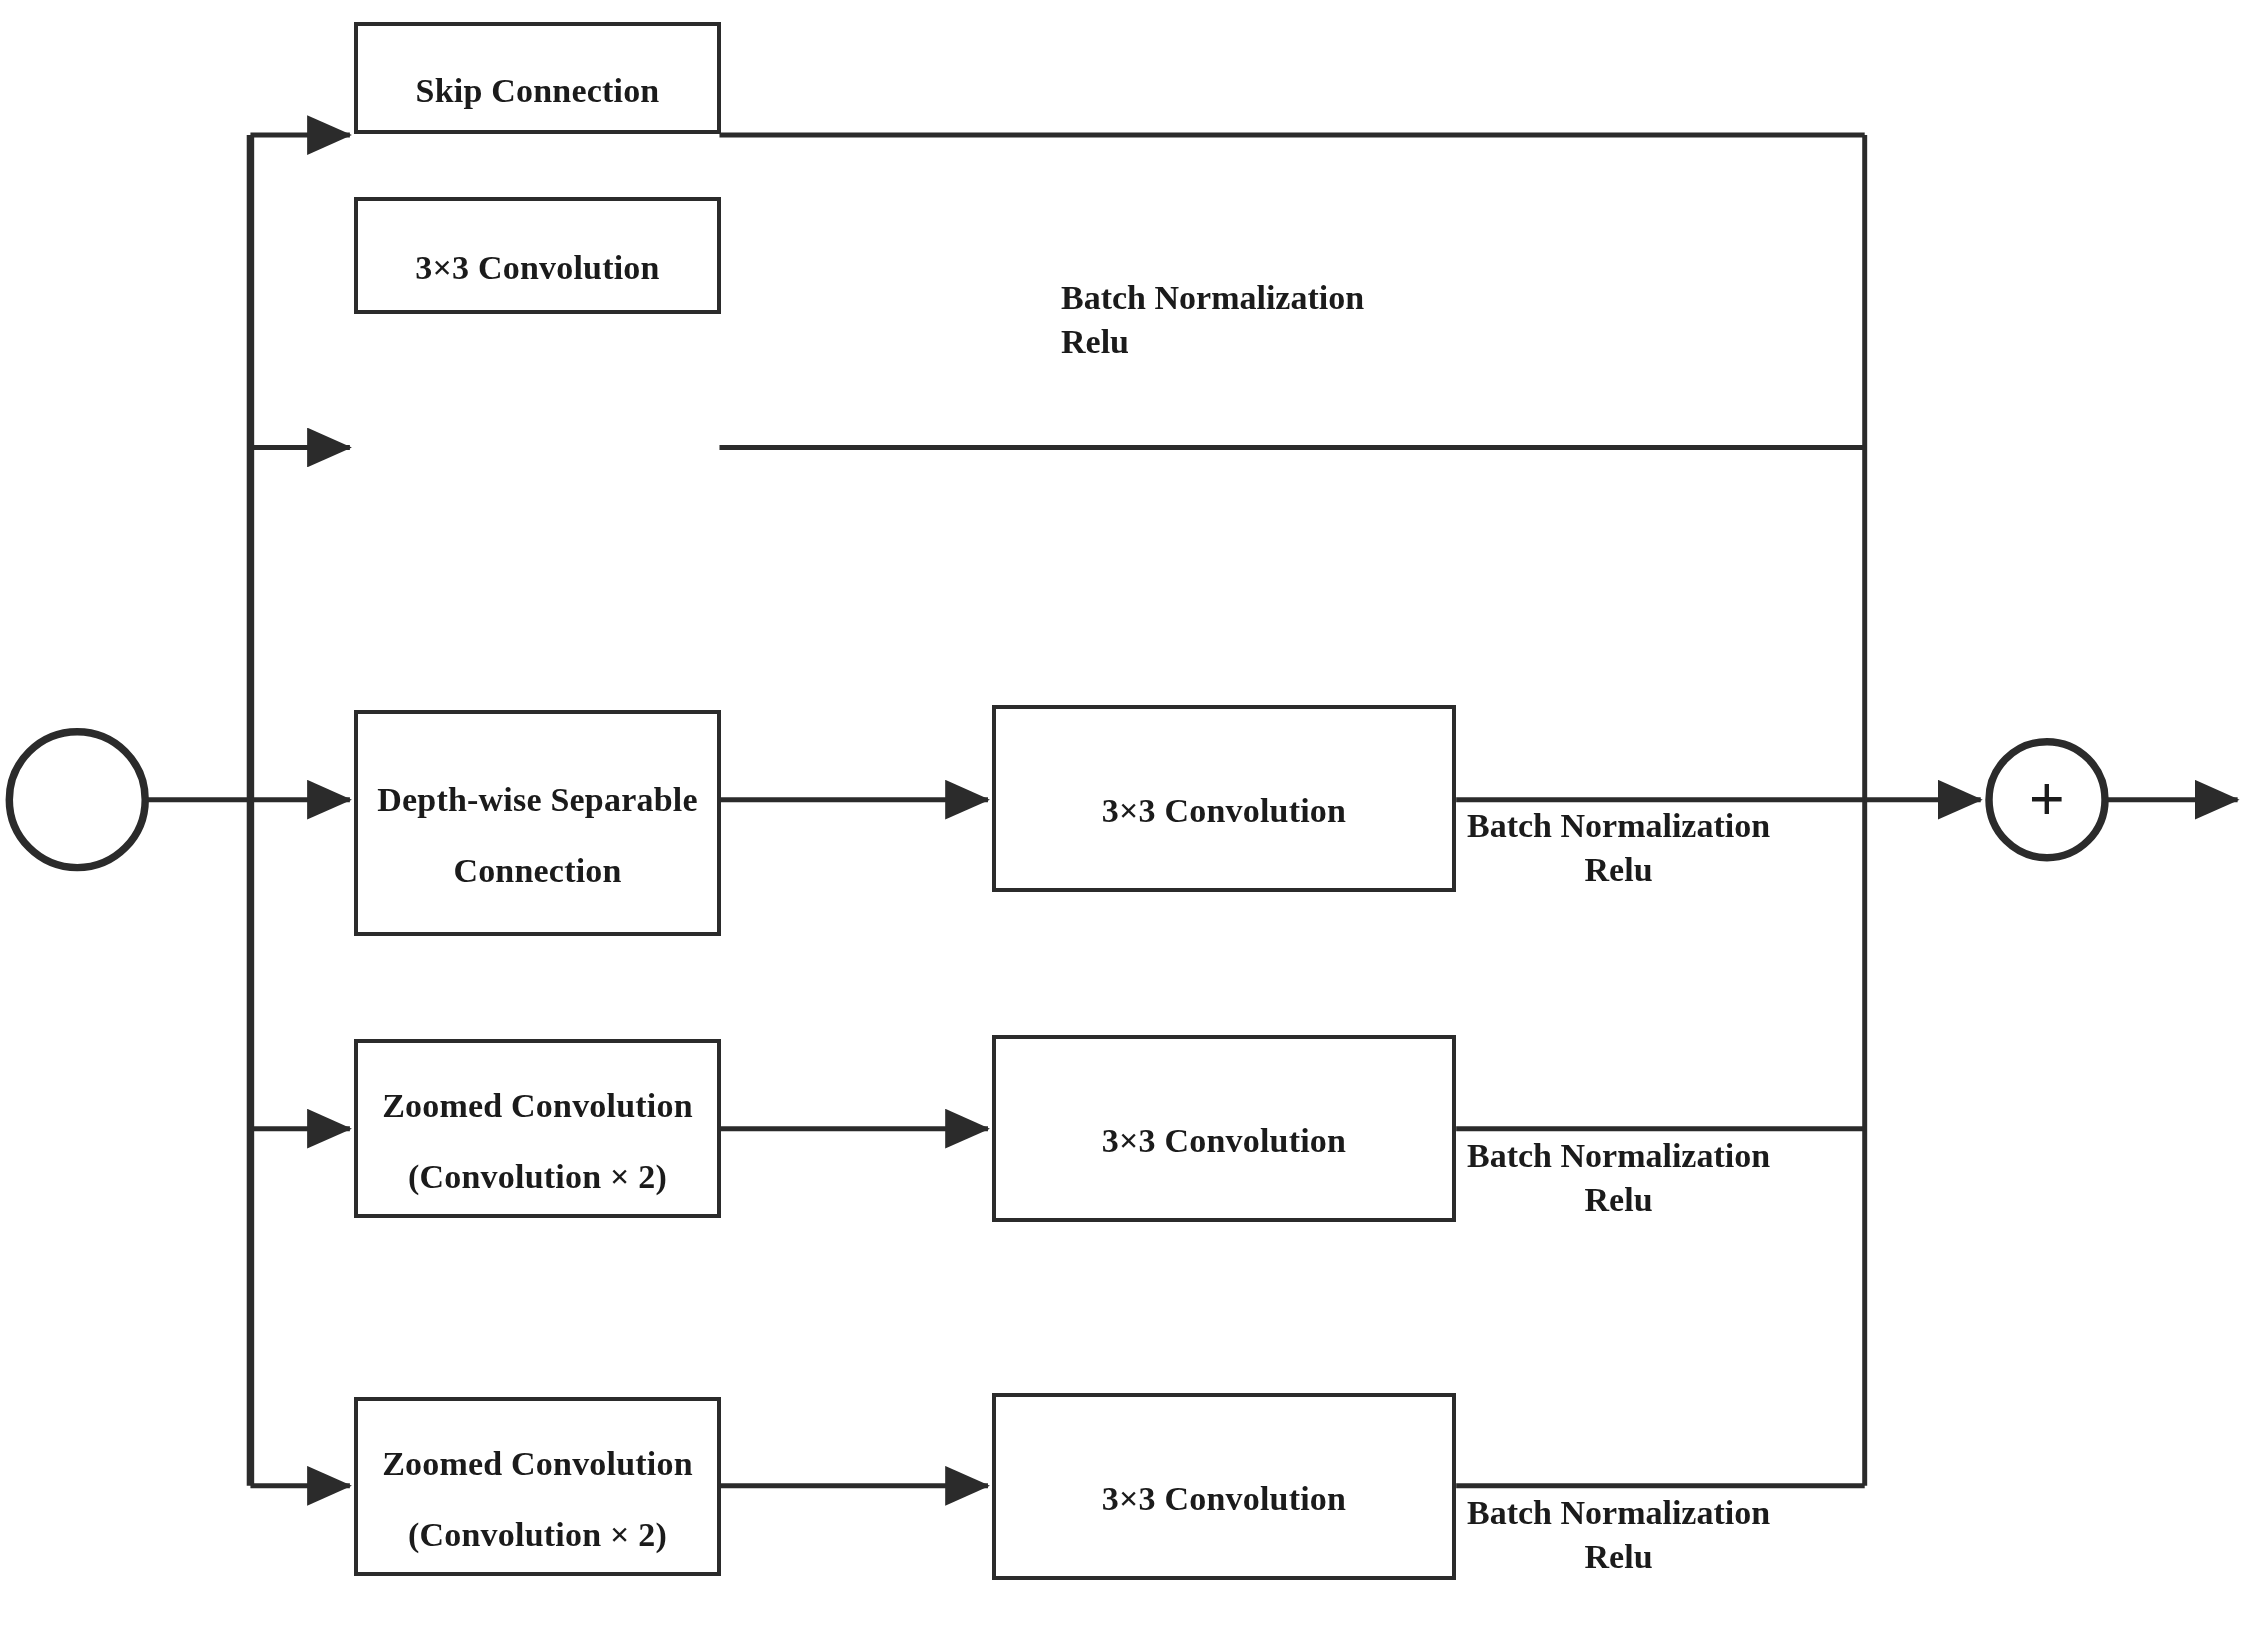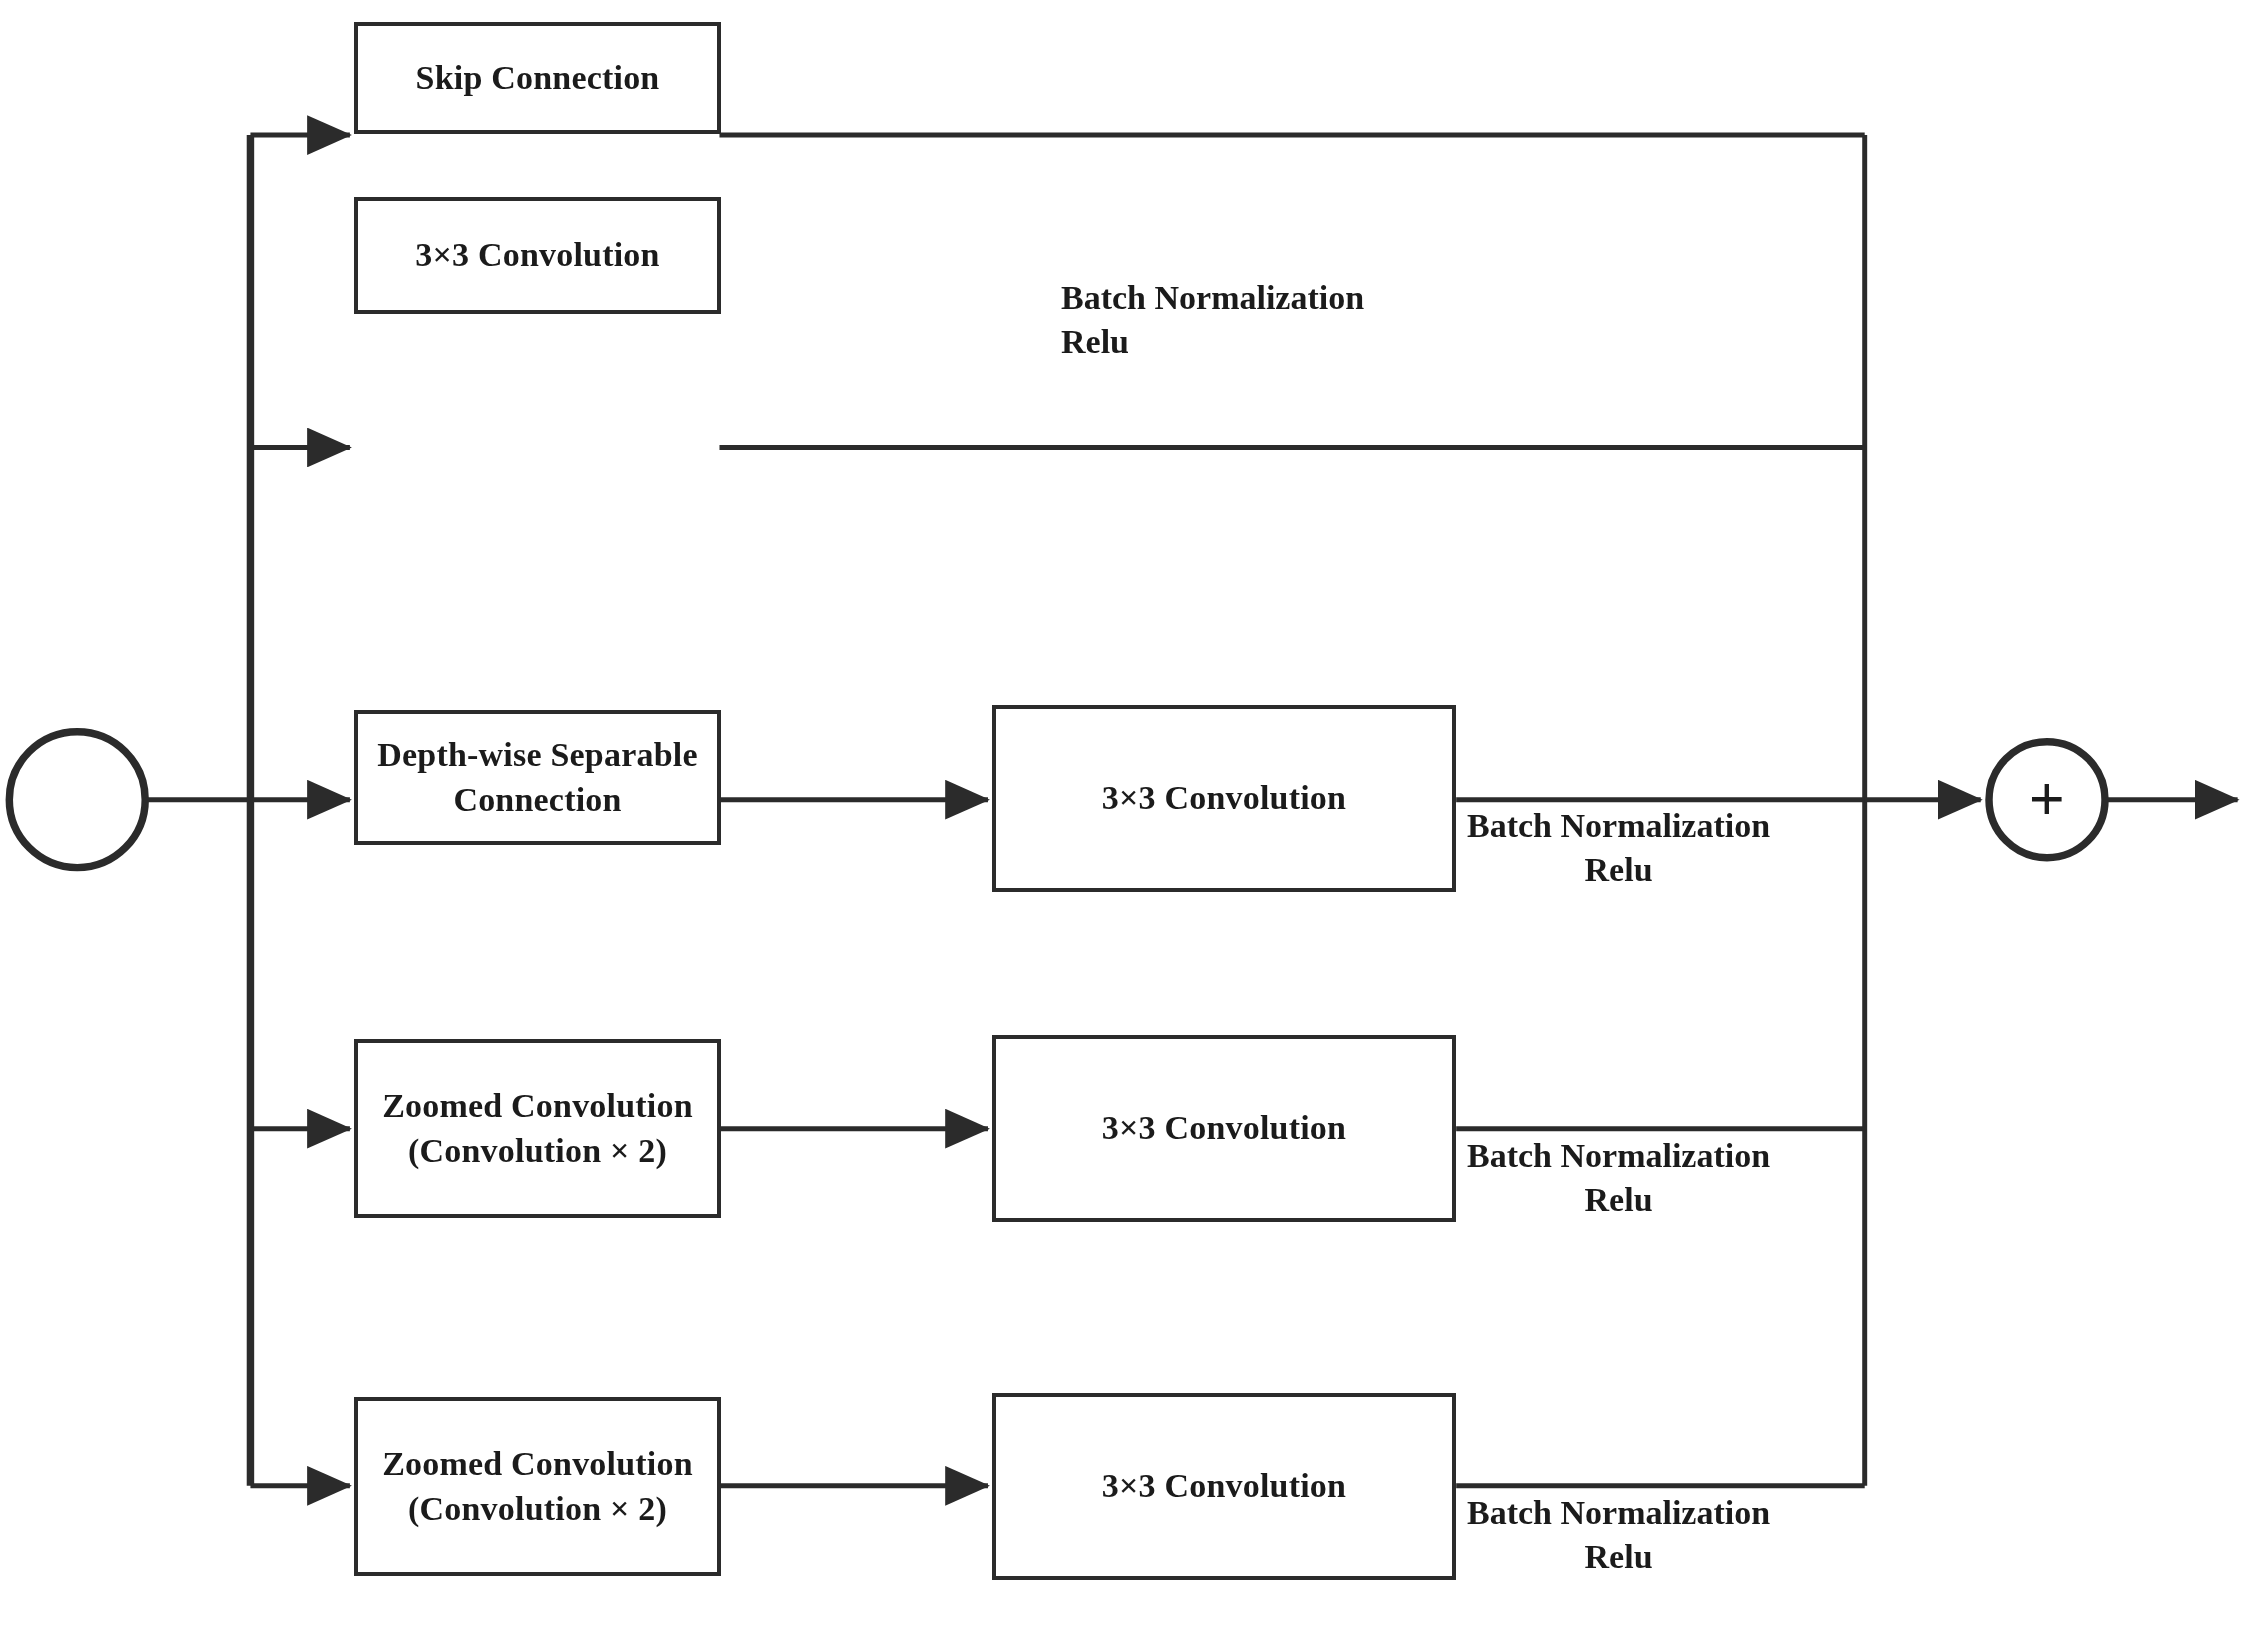--- a/index.html
+++ b/index.html
@@ -29,21 +29,21 @@
     display: flex;
     align-items: center;
     justify-content: center;
     text-align: center;
     font-weight: bold;
     font-size: 34px;
     color: #1b1b1b;
     line-height: 1.32;
     letter-spacing: 0.2px;
   }
-  .node-box .lbl { padding: 0 8.3px; }
+  .node-box .lbl { padding: 0 8.3px; margin-top: 26px; }
   .side-label {
     position: absolute;
     font-weight: bold;
     font-size: 34px;
     color: #1b1b1b;
     line-height: 1.28;
     text-align: center;
     white-space: nowrap;
   }
   .plus-glyph {
@@ -105,21 +105,21 @@
   <div class="node-box" style="left:354px; top:197px; width:367px; height:117px;">
     <span class="lbl">3×3 Convolution</span>
   </div>
   <div class="side-label" style="left:852px; top:276px; text-align:center; width:0; white-space:nowrap;">
     <div style="transform:translateX(-50%); margin-left:209px;">
       <div>Batch Normalization</div>
       <div>Relu</div>
     </div>
   </div>
 
-  <div class="node-box" style="left:354px; top:710px; width:367px; height:135px; flex-direction:column;">
+  <div class="node-box" style="left:354px; top:710px; width:367px; height:226px; flex-direction:column;">
     <span class="lbl">Depth-wise Separable</span>
     <span class="lbl">Connection</span>
   </div>
   <div class="node-box" style="left:992px; top:705px; width:464px; height:187px;">
     <span class="lbl">3×3 Convolution</span>
   </div>
   <div class="side-label" style="left:1467px; top:804px; white-space:nowrap;">
     <div>Batch Normalization</div>
     <div style="text-align:center;">Relu</div>
   </div>

